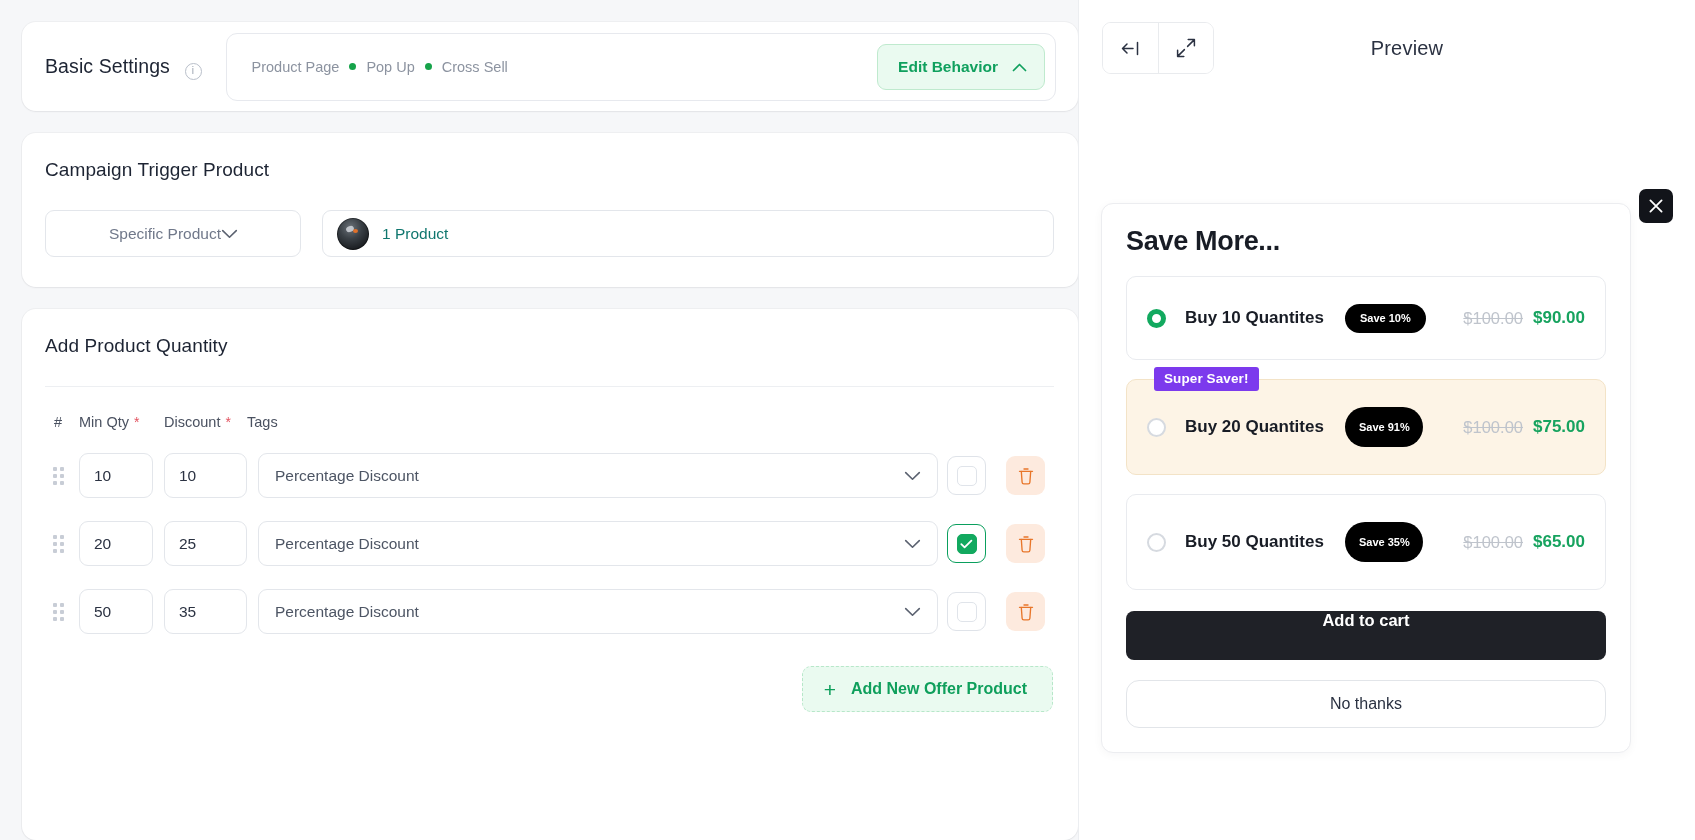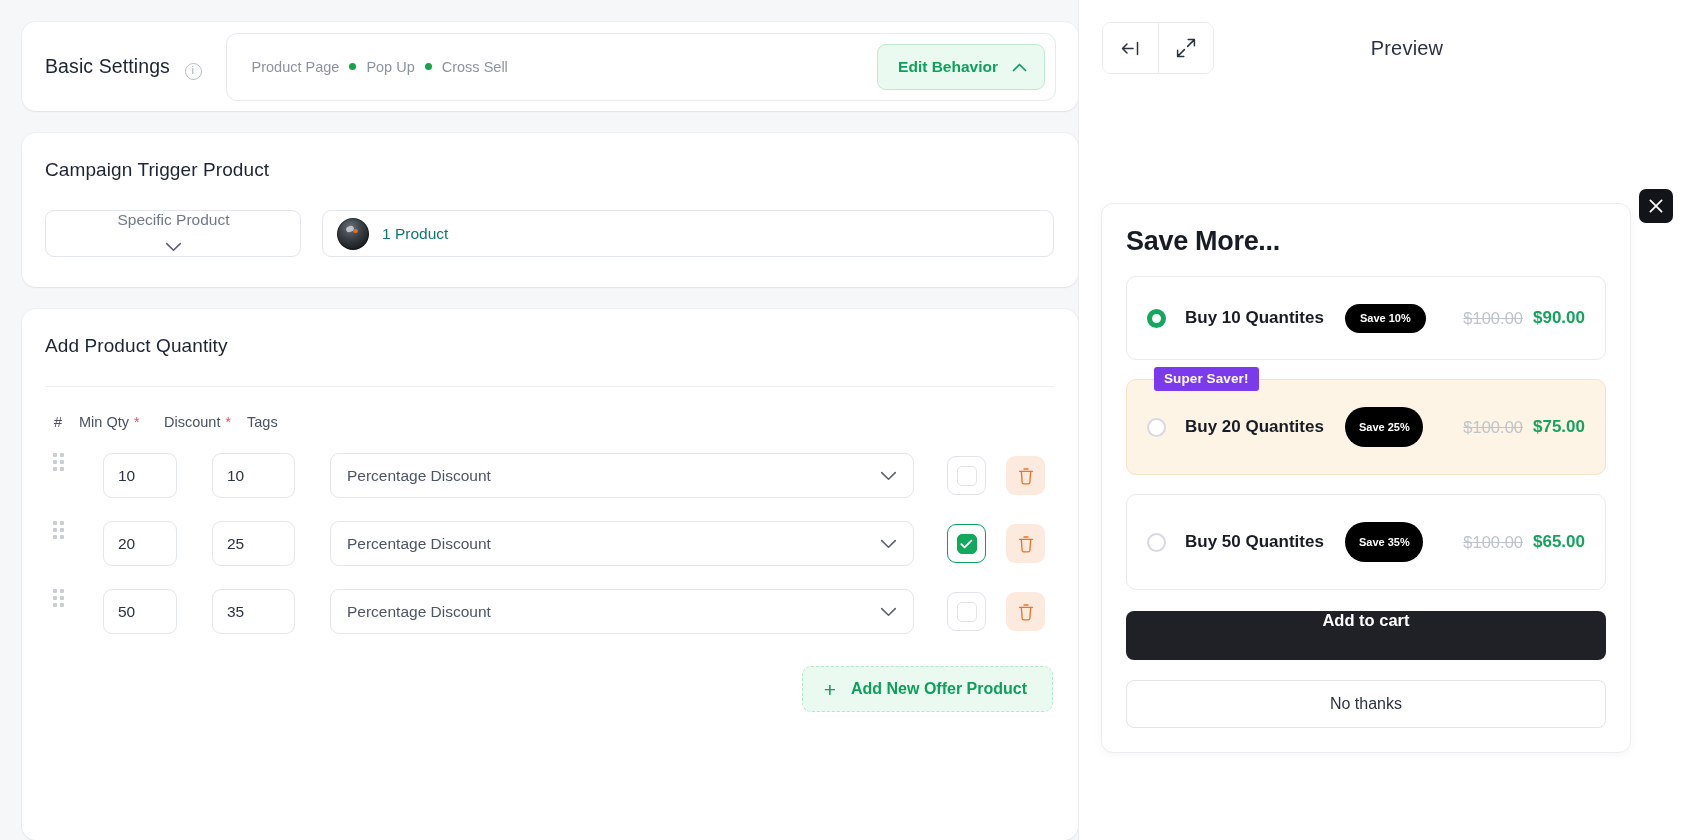--- a/index.html
+++ b/index.html
@@ -65,23 +65,23 @@
   }
   .chev-up { display: block; }
 
   
   .trigger-card { padding: 26px 24px 30px 23px; }
   .section-title { font-size: 19px; color: #1d2433; letter-spacing: .1px; }
   .trigger-row { display: flex; gap: 21px; margin-top: 29px; }
   .select-box {
     width: 256px; height: 47px;
     border: 1px solid #e3e6eb; border-radius: 9px;
-    display: flex; align-items: center; justify-content: space-between;
+    display: flex; align-items: center; justify-content: center;
     padding: 0 16px 0 17px; cursor: pointer;
-    font-size: 15.5px; color: #70788a; flex-direction: column;
+    font-size: 15.5px; color: #70788a;
   }
   .product-box {
     flex: 1; height: 47px;
     border: 1px solid #e3e6eb; border-radius: 9px;
     display: flex; align-items: center; gap: 13px; padding: 0 14px;
     cursor: pointer;
   }
   .avatar {
     width: 32px; height: 32px; border-radius: 50%;
     background:
@@ -108,21 +108,21 @@
     font-size: 14.5px; color: #4a5160;
     padding: 27px 0 0 0;
   }
   .req { color: #e2525f; margin-left: 5px; font-size: 14px; }
   .h-hash    { width: 34px; text-align: left; padding-left: 9px; }
   .h-minqty  { width: 74px; }
   .h-discount{ width: 83px; margin-left: 11px; }
   .h-type    { flex: 1; margin-left: 11px; }
   .h-tags    { width: 116px; }
 
-  .qty-row { display: flex; margin-top: 23px; gap: 24px; }
+  .qty-row { display: flex; align-items: center; margin-top: 23px; }
   .drag {
     width: 34px; display: flex; justify-content: flex-start; padding-left: 8px;
     cursor: grab;
   }
   .drag .grid {
     display: grid; grid-template-columns: repeat(2, 4px);
     grid-template-rows: repeat(3, 4px); gap: 3px;
   }
   .drag .grid span { background: #c8cdd6; border-radius: 1px; display: block; width: 4px; height: 4px; }
   .inp {
@@ -229,21 +229,21 @@
     position: absolute; left: 27px; top: -13px;
     background: #7c3aed; color: #fff; font-size: 13.5px; font-weight: 600;
     padding: 4px 10px 5px 10px; border-radius: 3px; letter-spacing: .1px;
   }
   .cart-btn {
     margin-top: 21px; height: 49px; border-radius: 8px; background: #1f2127;
     color: #fff; font-size: 16.5px; font-weight: 700;
     display: flex; align-items: flex-start; justify-content: center; cursor: pointer;
   }
   .nothanks-btn {
-    margin-top: 20px; height: 48px; border-radius: 8px;
+    margin-top: 20px; height: 48px; border-radius: 13px;
     border: 1px solid #e2e5e9; background: #fff;
     color: #2b3242; font-size: 16px;
     display: flex; align-items: center; justify-content: center; cursor: pointer;
   }
 </style>
 </head>
 <body>
 
 <div class="app">
 
@@ -456,21 +456,21 @@
         <span class="price-wrap">
           <span class="price-old">$100.00</span>
           <span class="price-new">$90.00</span>
         </span>
       </div>
 
       <div class="offer highlight">
         <span class="super-badge">Super Saver!</span>
         <span class="radio"></span>
         <span class="offer-label">Buy 20 Quantites</span>
-        <span class="save-pill two-line">Save 25%</span>
+        <span class="save-pill two-line">Save 91%</span>
         <span class="price-wrap">
           <span class="price-old">$100.00</span>
           <span class="price-new">$75.00</span>
         </span>
       </div>
 
       <div class="offer" style="height:96px;">
         <span class="radio"></span>
         <span class="offer-label">Buy 50 Quantites</span>
         <span class="save-pill two-line">Save 35%</span>

